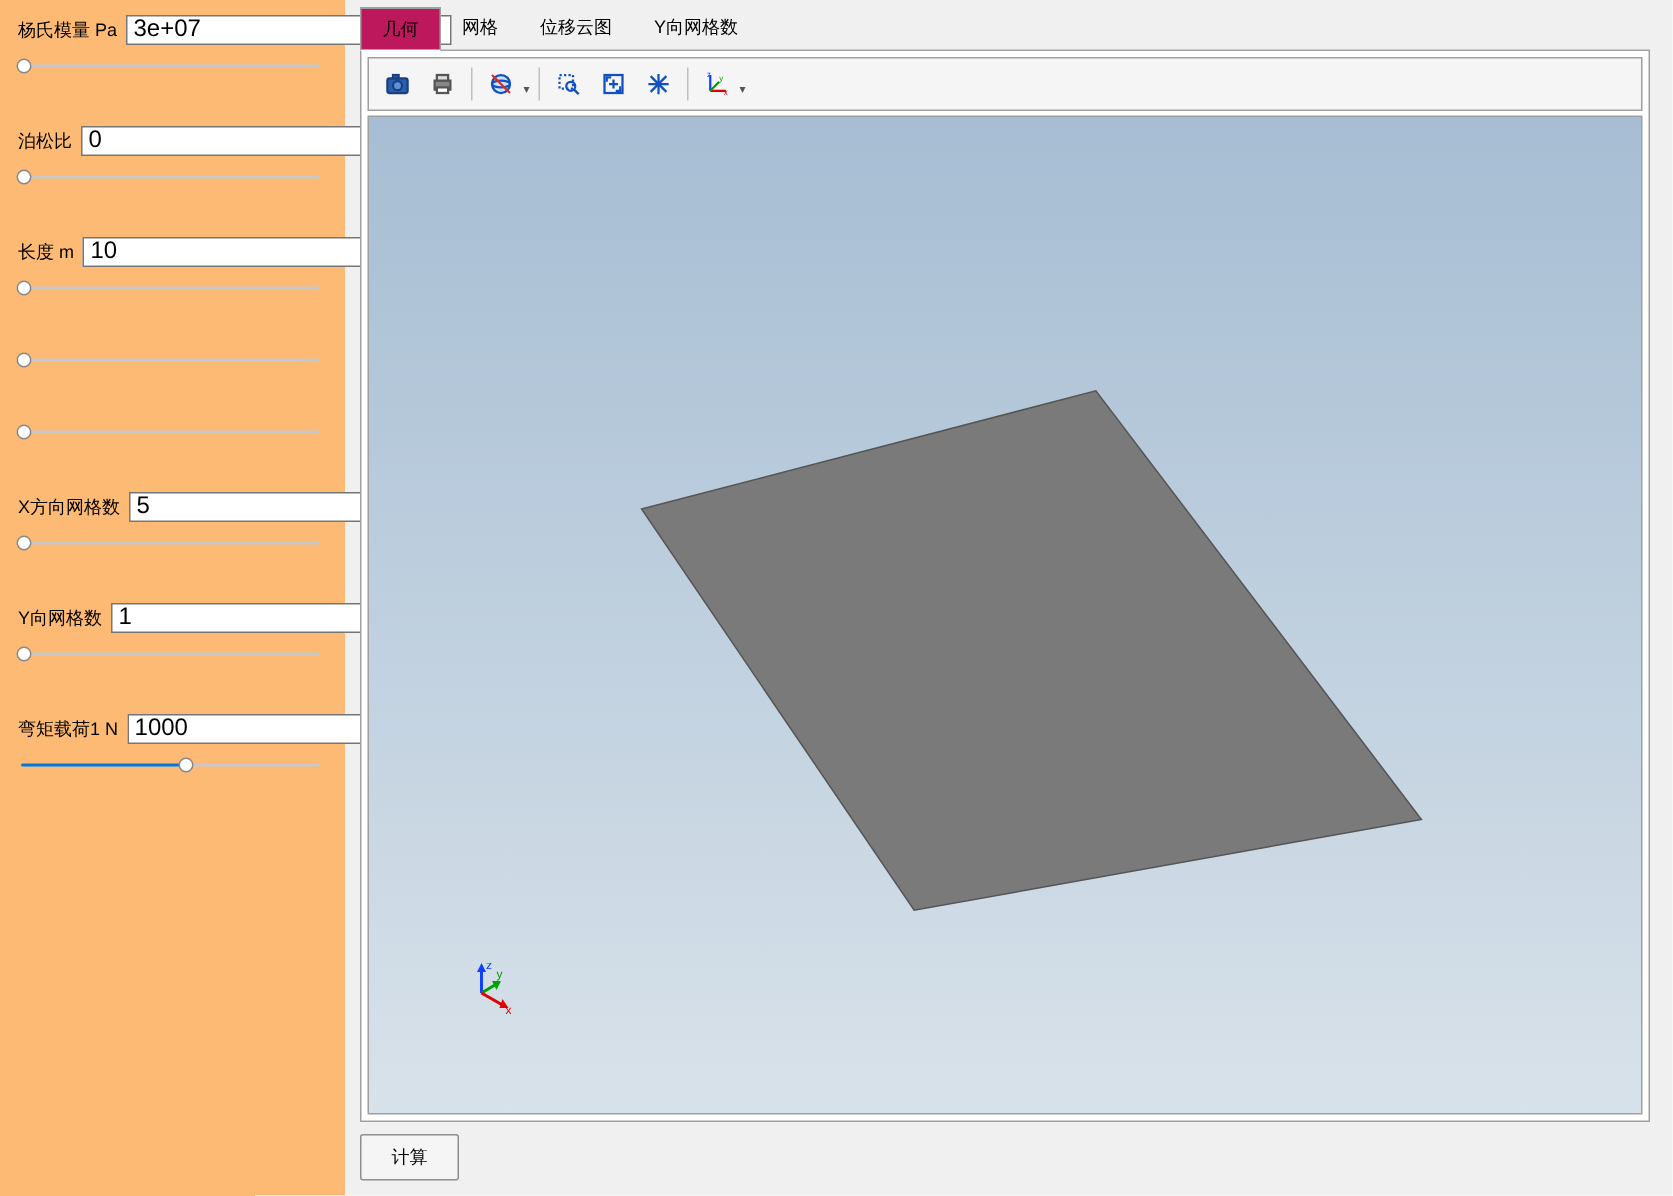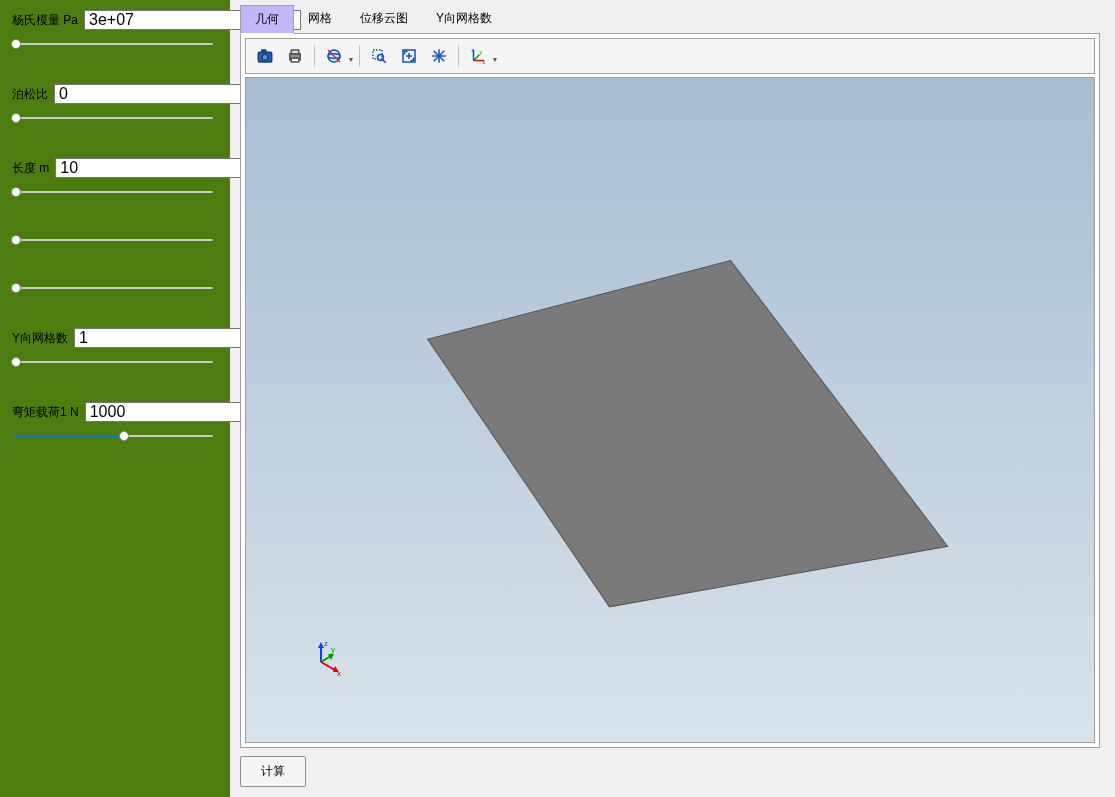--- a/index.html
+++ b/index.html
@@ -9,21 +9,21 @@
   background: #f0f0f0;
   width: 1115px;
   height: 797px;
   overflow: hidden;
   color: #000;
 }
 .app { display: flex; width: 100%; height: 100%; }
 .sidebar {
   width: 230px;
   padding: 10px 15px 10px 12px;
-  background: #4d7c0f;
+  background: #fdba74;
 }
 .param-group { margin-bottom: 32px; }
 .param-row { display: flex; align-items: center; gap: 6px; margin-bottom: 6px; }
 .param-label { white-space: nowrap; }
 .param-input {
   flex: 1;
   border: 1px solid #767676;
   padding: 2px 4px;
   font-size: 16px;
   height: 20px;
@@ -54,21 +54,21 @@
   transform: translateX(-50%);
 }
 .main { flex: 1; padding: 5px 15px 10px 10px; display: flex; flex-direction: column; }
 .tabs { display: flex; gap: 0; }
 .tab {
   padding: 5px 14px;
   cursor: pointer;
   font-size: 12px;
 }
 .tab.active {
-  background: #c4b5fd;
+  background: #be185d;
   border: 1px solid #a0a0a0;
   border-bottom: 1px solid #fff;
   position: relative;
   z-index: 2;
 }
 .viewport-wrap {
   flex: 1;
   border: 1px solid #a0a0a0;
   background: #fff;
   margin-top: -1px;
@@ -163,20 +163,31 @@
       </div>
       <div class="param-group">
     <div class="slider-wrap">
       <div class="slider-track"></div>
       <div class="slider-fill" style="width:0%"></div>
       <div class="slider-thumb" style="left:2%"></div>
     </div>
       </div>
       <div class="param-group">
     <div class="param-row">
+      <span class="param-label">X方向网格数</span>
+      <input class="param-input" value="5" style="">
+    </div>
+    <div class="slider-wrap">
+      <div class="slider-track"></div>
+      <div class="slider-fill" style="width:0%"></div>
+      <div class="slider-thumb" style="left:2%"></div>
+    </div>
+      </div>
+      <div class="param-group">
+    <div class="param-row">
       <span class="param-label">Y向网格数</span>
       <input class="param-input" value="1" style="">
     </div>
     <div class="slider-wrap">
       <div class="slider-track"></div>
       <div class="slider-fill" style="width:0%"></div>
       <div class="slider-thumb" style="left:2%"></div>
     </div>
       </div>
       <div class="param-group">

